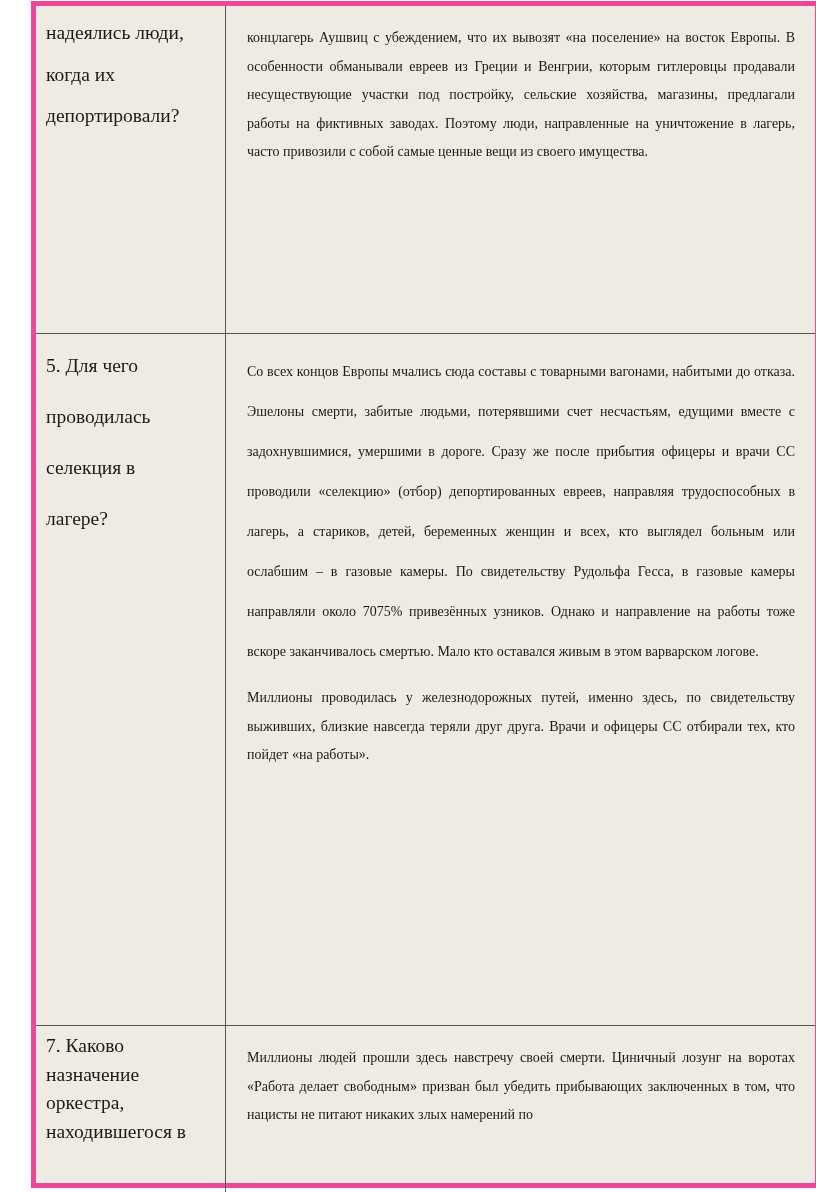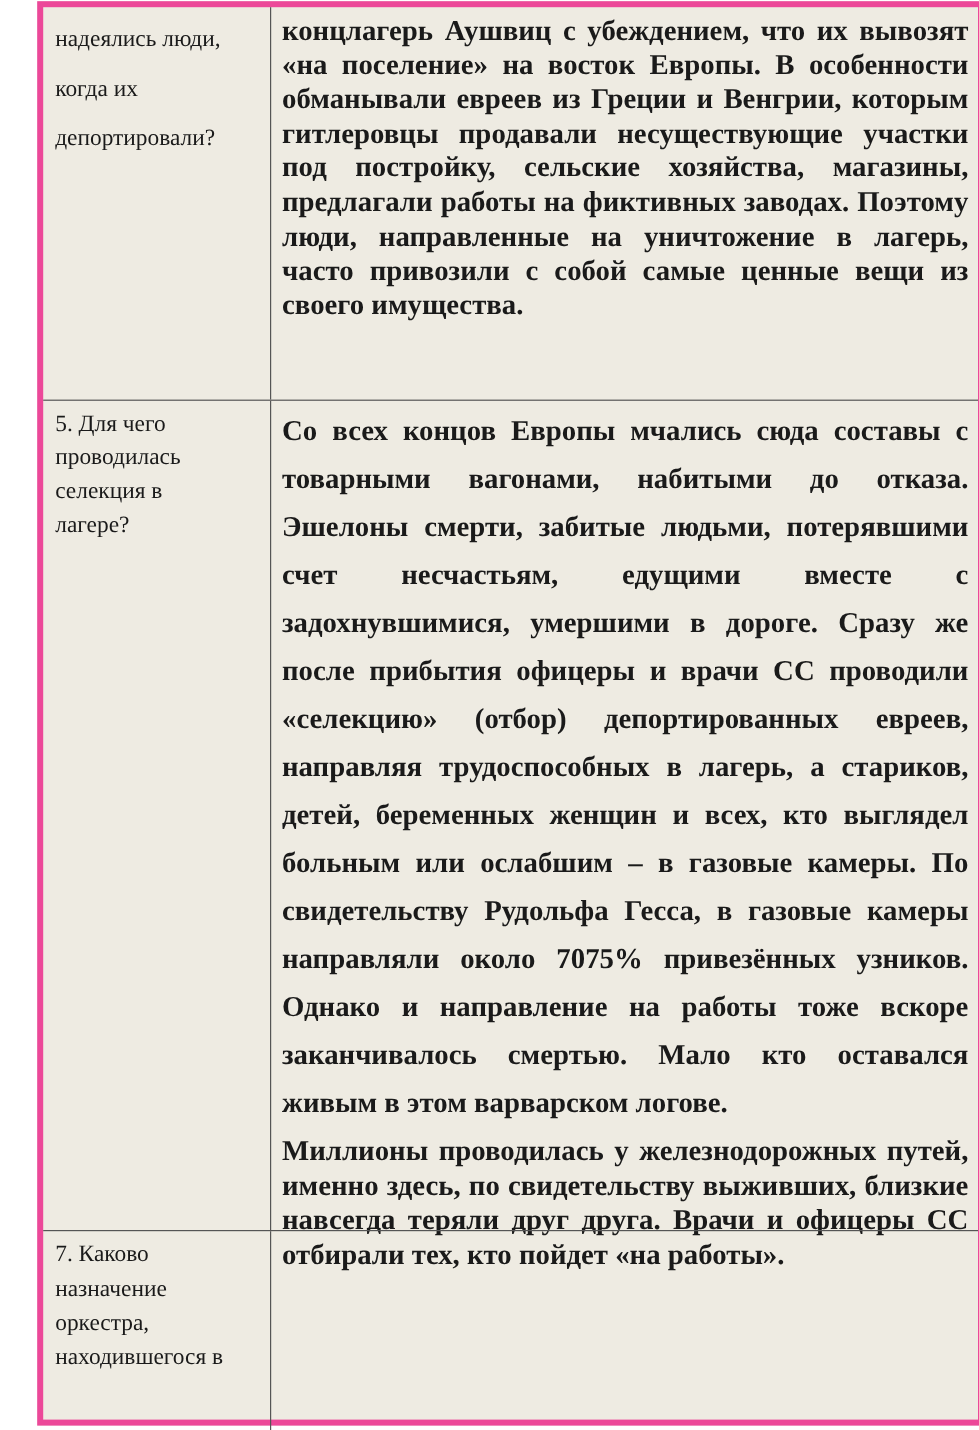--- a/index.html
+++ b/index.html
@@ -7,24 +7,24 @@
          font-family: "Liberation Serif", "DejaVu Serif", serif; color: #1a1a1a; }
   .table { position: absolute; left: 31px; top: 1px; width: 789px; height: 1187px;
            background: #eeebe2; border: 5px solid #ec4899; box-sizing: border-box; }
   .row { position: absolute; left: 0; width: 100%; box-sizing: border-box; }
   .row + .row { border-top: 1.5px solid #555; }
   .colL { position: absolute; left: 0; top: 0; bottom: 0; width: 190px;
           border-right: 1.5px solid #555; box-sizing: border-box; padding: 6px 0 0 10px; }
   .colR { position: absolute; left: 190px; right: 0; top: 0; bottom: 0;
           box-sizing: border-box; padding: 6px 8px 0 9px; }
   .q { font-size: 19.5px; white-space: pre-line; }
-  .a { font-size: 24px; text-align: justify; text-align-last: left; margin: 0; font-weight: bold; }
+  .a { font-size: 14px; text-align: justify; text-align-last: left; margin: 12px; }
   .r1 .q { line-height: 41.5px; }
   .r1 .a { line-height: 28.6px; }
-  .r2 .q { line-height: 28px; }
+  .r2 .q { line-height: 51px; }
   .r2 .a { line-height: 40px; }
   .r2 .a2 { line-height: 28.6px; margin-top: 6px; }
   .r3 .q { line-height: 28.6px; }
   .r3 .a { line-height: 28.6px; }
 </style>
 </head>
 <body>
 
 <div class="table">
 
@@ -52,15 +52,18 @@
     </div>
   </div>
 
   <div class="row r3" style="top:1019px; height:167px;">
     <div class="colL">
       <div class="q">7. Каково
 назначение
 оркестра,
 находившегося в</div>
     </div>
+    <div class="colR">
+      <p class="a">Миллионы людей прошли здесь навстречу своей смерти. Циничный лозунг на воротах «Работа делает свободным» призван был убедить прибывающих заключенных в том, что нацисты не питают никаких злых намерений по</p>
+    </div>
   </div>
 
 </div>
 
 </body></html>

